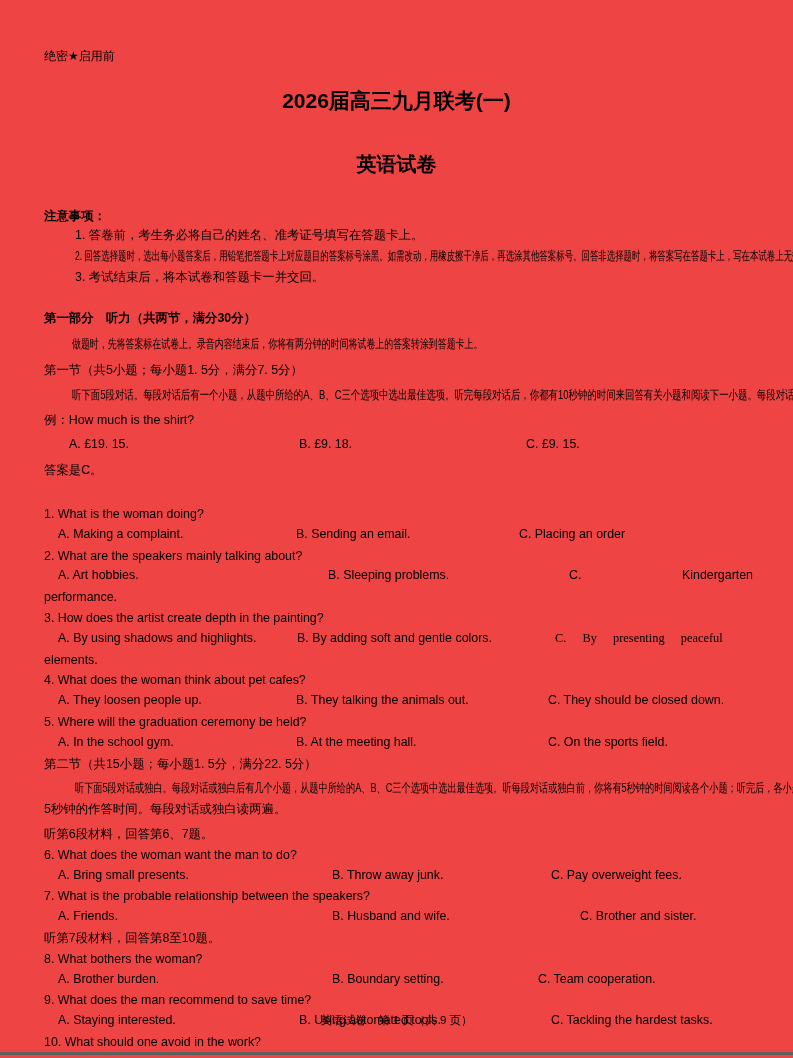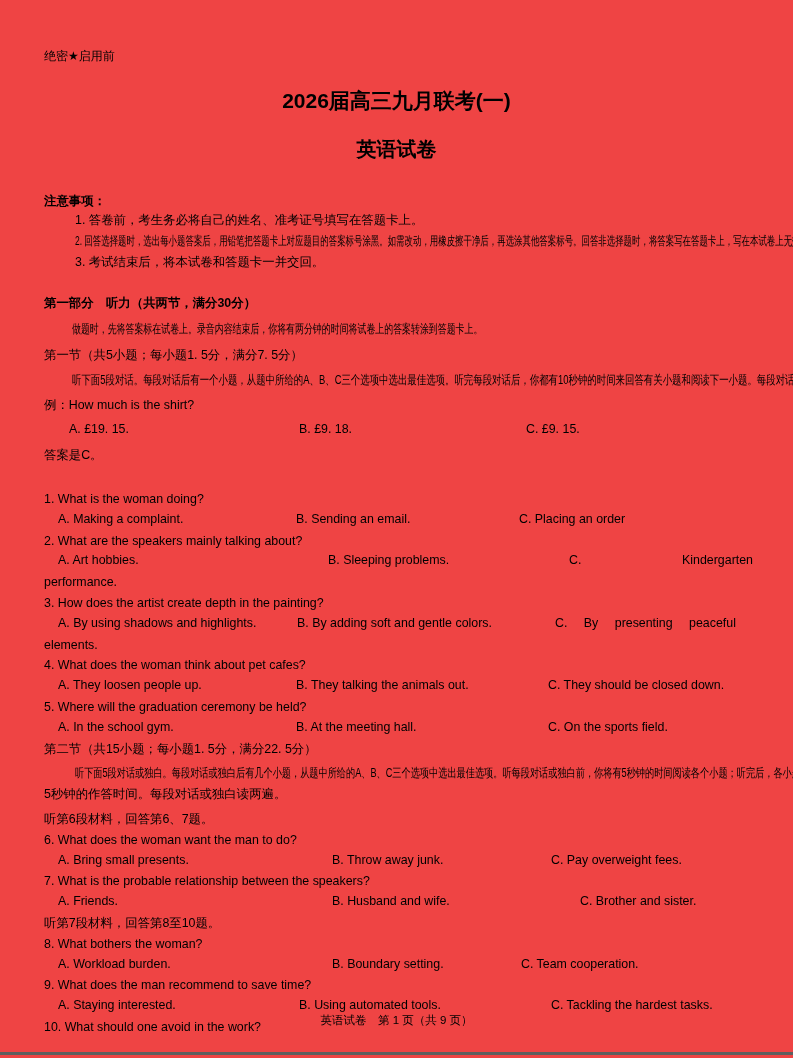--- a/index.html
+++ b/index.html
@@ -11,21 +11,21 @@
     color:#000;
     font-family:"Liberation Sans","DejaVu Sans",sans-serif;
     font-size:12.4px;
     overflow:hidden;
   }
   .content { padding:0 44px; }
 
   .secret { margin-top:48px; font-size:12px; line-height:16px; }
 
   .title   { margin-top:24px;  text-align:center; font-size:21px; font-weight:bold; line-height:26px; }
-  .subtitle{ margin-top:22px; text-align:center; font-size:20px; font-weight:bold; line-height:26px; }
+  .subtitle{ margin-top:37px; text-align:center; font-size:20px; font-weight:bold; line-height:26px; }
 
   .notice-heading { margin-top:31px; line-height:17px;font-weight:bold; }
   .notice-item  { padding-left:31px; line-height:21px; }
   .squeeze-wrap { white-space:nowrap; }
   .sq { display:inline-block; transform-origin:0 50%; white-space:nowrap; }
 
   .part-header { margin-top:22px; font-weight:bold; line-height:17px; }
   .cn-note     { margin-top:9px; line-height:17px; padding-left:28px; }
   .sec-header  { margin-top:9px; line-height:17px; }
   .cn-instr    { margin-top:8px; line-height:17px; padding-left:28px; }
@@ -34,21 +34,21 @@
   .ex-row   { position:relative; margin-top:8px; height:17px; }
   .ex-row .opt { top:0; }
 
   .qblock { margin-top:25px; }
   .q-line  { line-height:20.8px; }
   .opt-row { position:relative; height:20.8px; }
   .opt { position:absolute; top:2px; white-space:nowrap; }
   .overflow-line { line-height:20.8px; }
 
   .c-split { display:flex; justify-content:space-between; }
-  .c-just  { word-spacing:13px; }
+  .c-just  { word-spacing:13px;font-family:Liberation Serif, serif; }
 
   .cn-line { line-height:20.8px; }
   .mt4 { margin-top:4px; }
 
   .footer {
     position:absolute; left:0; top:1012px; width:100%;
     text-align:center; font-size:11.5px; line-height:16px;
   }
   .bottom-bar {
     position:absolute; left:0; top:1052px; width:100%; height:3px;
@@ -143,23 +143,23 @@
       <div class="opt-row">
         <span class="opt" style="left:14px">A. Friends.</span>
         <span class="opt" style="left:288px">B. Husband and wife.</span>
         <span class="opt" style="left:536px">C. Brother and sister.</span>
       </div>
 
       <div class="cn-line">听第7段材料，回答第8至10题。</div>
 
       <div class="q-line">8. What bothers the woman?</div>
       <div class="opt-row">
-        <span class="opt" style="left:14px">A. Workload burden.</span>
+        <span class="opt" style="left:14px">A. Brother burden.</span>
         <span class="opt" style="left:288px">B. Boundary setting.</span>
-        <span class="opt" style="left:477px">C. Team cooperation.</span>
+        <span class="opt" style="left:494px">C. Team cooperation.</span>
       </div>
 
       <div class="q-line">9. What does the man recommend to save time?</div>
       <div class="opt-row">
         <span class="opt" style="left:14px">A. Staying interested.</span>
         <span class="opt" style="left:255px">B. Using automated tools.</span>
         <span class="opt" style="left:507px">C. Tackling the hardest tasks.</span>
       </div>
 
       <div class="q-line">10. What should one avoid in the work?</div>

